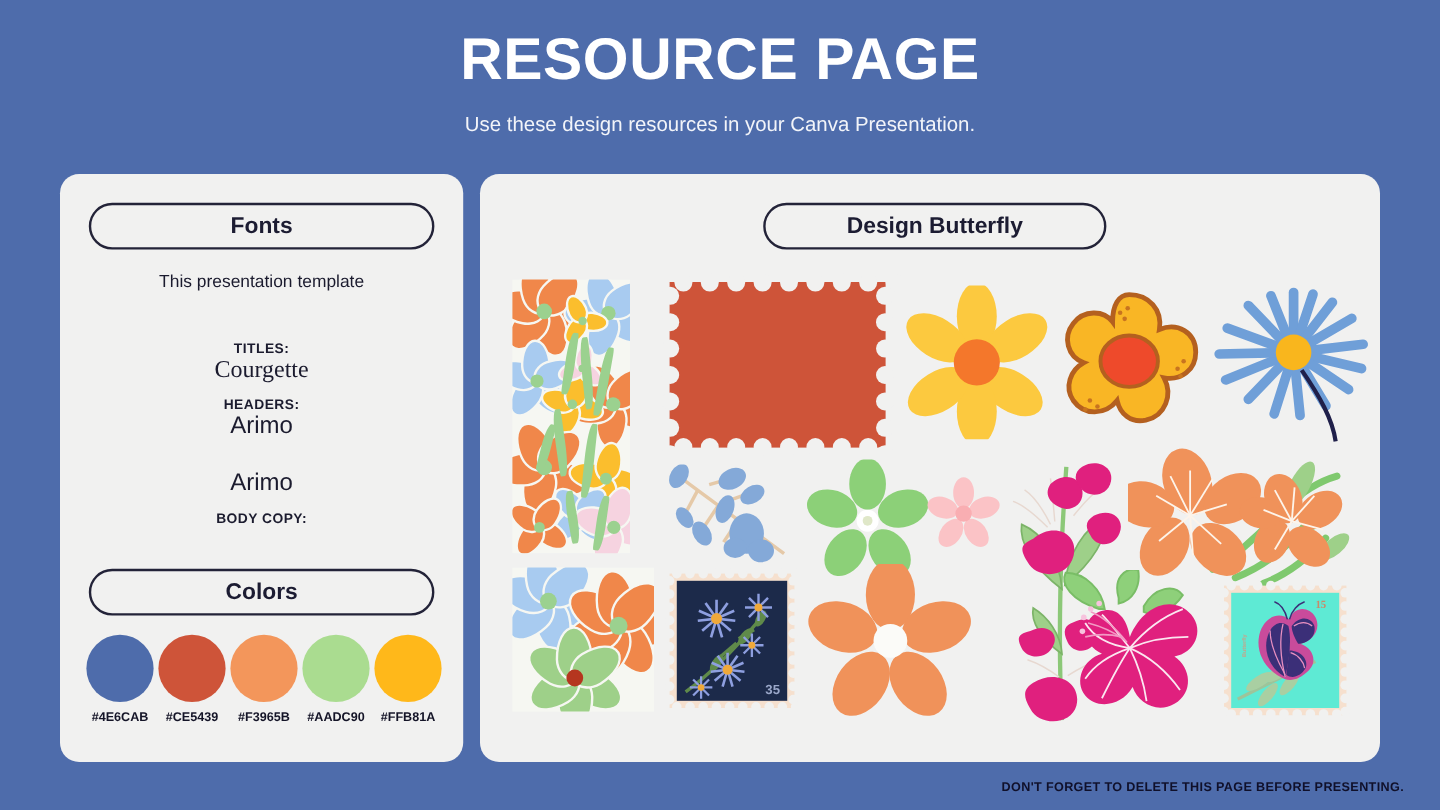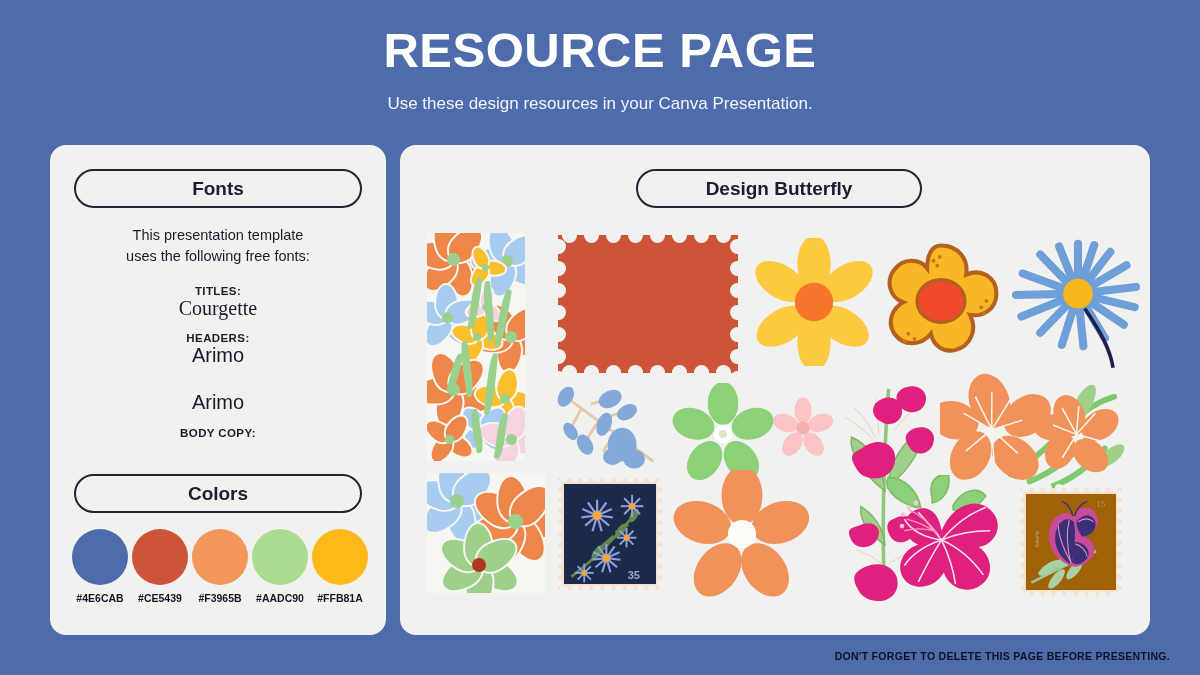--- a/index.html
+++ b/index.html
@@ -94,21 +94,20 @@
 
 <div id="page-title">RESOURCE PAGE</div>
 <div id="page-subtitle">Use these design resources in your Canva Presentation.</div>
 
 <div class="panel" id="fonts-panel">
 
   <div class="pill" id="fonts-pill">Fonts</div>
 
   <div class="fp-text" id="fonts-intro">
     <div>This presentation template</div>
-    <div>uses the following free fonts:</div>
   </div>
 
   <div class="fp-text fl" id="titles-label">TITLES:</div>
   <div class="fp-text fv" id="titles-value">Courgette</div>
   <div class="fp-text fl" id="headers-label">HEADERS:</div>
   <div class="fp-text fv" id="headers-value">Arimo</div>
   <div class="fp-text fl" id="body-label">BODY COPY:</div>
   <div class="fp-text fv" id="body-value">Arimo</div>
 
   <div class="pill" id="colors-pill">Colors</div>
@@ -520,21 +519,21 @@
               <path d="M0 0 L12 12"></path>
                 <path d="M0 0 L0 17"></path>
                 <path d="M0 0 L-12 12"></path>
               <path d="M0 0 L-17 0"></path>
                 <path d="M0 0 L-12 -12"></path>
             </g>
             <circle cx="0" cy="0" r="5" fill="#f0a93a"></circle>
           </g>
         </g>
       </svg>
-      <div style="position:absolute; right:16px; bottom:3px; color:#9aa7c9; font-size:11px; font-weight:bold;">35</div>
+      <div style="position:absolute; right:6px; bottom:3px; color:#9aa7c9; font-size:11px; font-weight:bold;">35</div>
     </div>
   <div class="perf" style="left: 2px; top: -4px;"></div>
       <div class="perf" style="left: 2px; top: 107px;"></div>
       <div class="perf" style="left: 13px; top: -4px;"></div>
       <div class="perf" style="left: 13px; top: 107px;"></div>
       <div class="perf" style="left: 24px; top: -4px;"></div>
       <div class="perf" style="left: 24px; top: 107px;"></div>
       <div class="perf" style="left: 35px; top: -4px;"></div>
       <div class="perf" style="left: 35px; top: 107px;"></div>
       <div class="perf" style="left: 46px; top: -4px;"></div>
@@ -610,21 +609,21 @@
     </g>
     <g fill="#f7c3dd">
       <circle cx="24" cy="28" r="2"></circle>
         <circle cx="19" cy="34" r="2"></circle>
       <circle cx="18" cy="44" r="2"></circle>
         <circle cx="30" cy="24" r="2"></circle>
     </g>
   </svg>
 
   <div class="el vstamp" id="stamp-butterfly" style="left:620px; top:343px; width:102px; height:108px;">
-    <div class="vstamp-inner" style="background:#a16207;">
+    <div class="vstamp-inner" style="background:#5eead4;font-weight:bold;">
       <svg width="100%" height="100%" viewBox="0 0 100 104" preserveAspectRatio="none">
         <g stroke="#9ec49a" stroke-width="3" fill="none">
           <path d="M6 96 C30 84 54 72 78 62"></path>
         </g>
         <g fill="#a9cfa2">
           <ellipse cx="26" cy="80" rx="5" ry="14" transform="rotate(58 26 80)"></ellipse>
           <ellipse cx="44" cy="72" rx="5" ry="14" transform="rotate(58 44 72)"></ellipse>
           <ellipse cx="62" cy="64" rx="5" ry="14" transform="rotate(58 62 64)"></ellipse>
           <ellipse cx="34" cy="92" rx="5" ry="13" transform="rotate(40 34 92)"></ellipse>
           <ellipse cx="54" cy="82" rx="5" ry="13" transform="rotate(40 54 82)"></ellipse>

